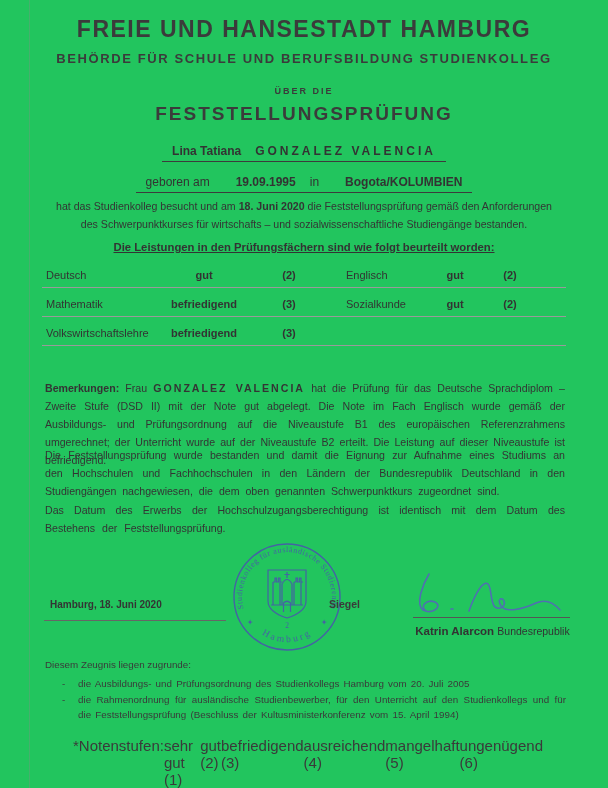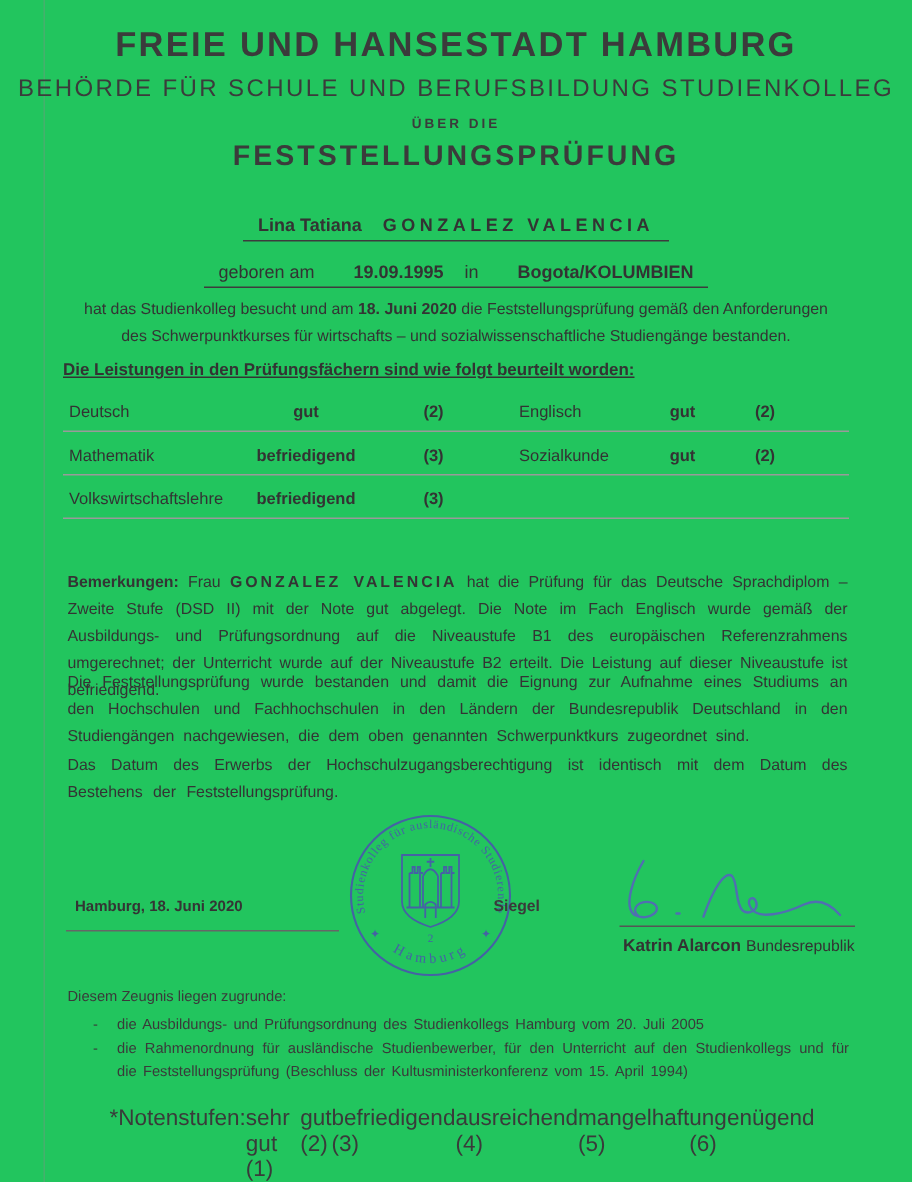--- a/index.html
+++ b/index.html
@@ -6,38 +6,38 @@
   .page{
     position:relative;width:608px;height:788px;margin:0 auto;
     background:#22c55e;overflow:hidden;
     font-family:"Liberation Sans","DejaVu Sans",sans-serif;
     color:#333;
   }
   .scan-edge{position:absolute;left:29px;top:0;width:1px;height:100%;background:#8a8a8a;opacity:.35;}
   
   .hdr{position:absolute;top:16px;left:0;width:100%;text-align:center;color:#3b3b3b;}
   .hdr .l1{font-size:23px;font-weight:bold;letter-spacing:1.5px;}
-  .hdr .l2{font-size:16px;font-weight:normal;letter-spacing:1.6px;margin-top:8px;}
+  .hdr .l2{font-size:13px;font-weight:bold;letter-spacing:1.6px;margin-top:8px;}
   .hdr .l3{font-size:17px;font-weight:bold;letter-spacing:3px;margin-top:12px;}
-  .hdr .l4{font-size:9px;font-weight:bold;letter-spacing:2px;margin-top:8px;}
+  .hdr .l4{font-size:9px;font-weight:bold;letter-spacing:2px;margin-top:20px;}
   .hdr .l5{font-size:19px;font-weight:bold;letter-spacing:2px;margin-top:7px;}
   
   .center-row{position:absolute;left:0;width:100%;text-align:center;}
   .uline{display:inline-block;border-bottom:1.6px solid #3c3c3c;padding:0 10px 3px 10px;font-size:12px;}
   .uline .b{font-weight:bold;}
   .uline .sp{letter-spacing:3px;font-weight:bold;}
   .gap-s{display:inline-block;width:14px;}
   .gap-m{display:inline-block;width:26px;}
   
   .para{position:absolute;font-size:10.6px;line-height:1.7;color:#343434;}
   .para.center{text-align:center;}
   .para.just{text-align:justify;word-spacing:2px;}
   
   .tbl{position:absolute;top:241px;left:42px;width:524px;font-size:11px;}
-  .tbl-title{text-align:left;font-weight:bold;text-decoration:underline;font-size:11.3px;margin-bottom:6px;color:#333;}
+  .tbl-title{text-align:center;font-weight:bold;text-decoration:underline;font-size:11.3px;margin-bottom:6px;color:#333;}
   .g-row{display:flex;align-items:baseline;padding:10px 4px 6px 4px;border-bottom:1px solid #9a9a9a;}
   .c-sub{width:102px;}
   .c-gr{width:112px;text-align:center;font-weight:bold;}
   .c-no{width:58px;text-align:center;font-weight:bold;}
   .c-spc{width:28px;}
   .c-sub2{width:80px;}
   .c-gr2{width:58px;text-align:center;font-weight:bold;}
   .c-no2{width:52px;text-align:center;font-weight:bold;}
   .avg-row{display:flex;align-items:baseline;padding:8px 0 7px 82px;border-bottom:1px solid #9a9a9a;}
   .avg-row .lbl{margin-right:14px;}

